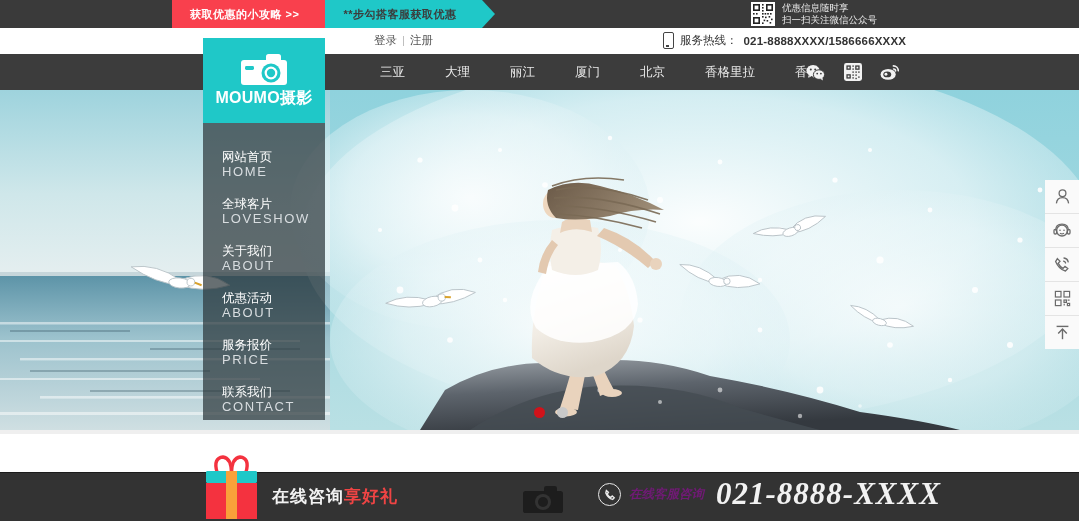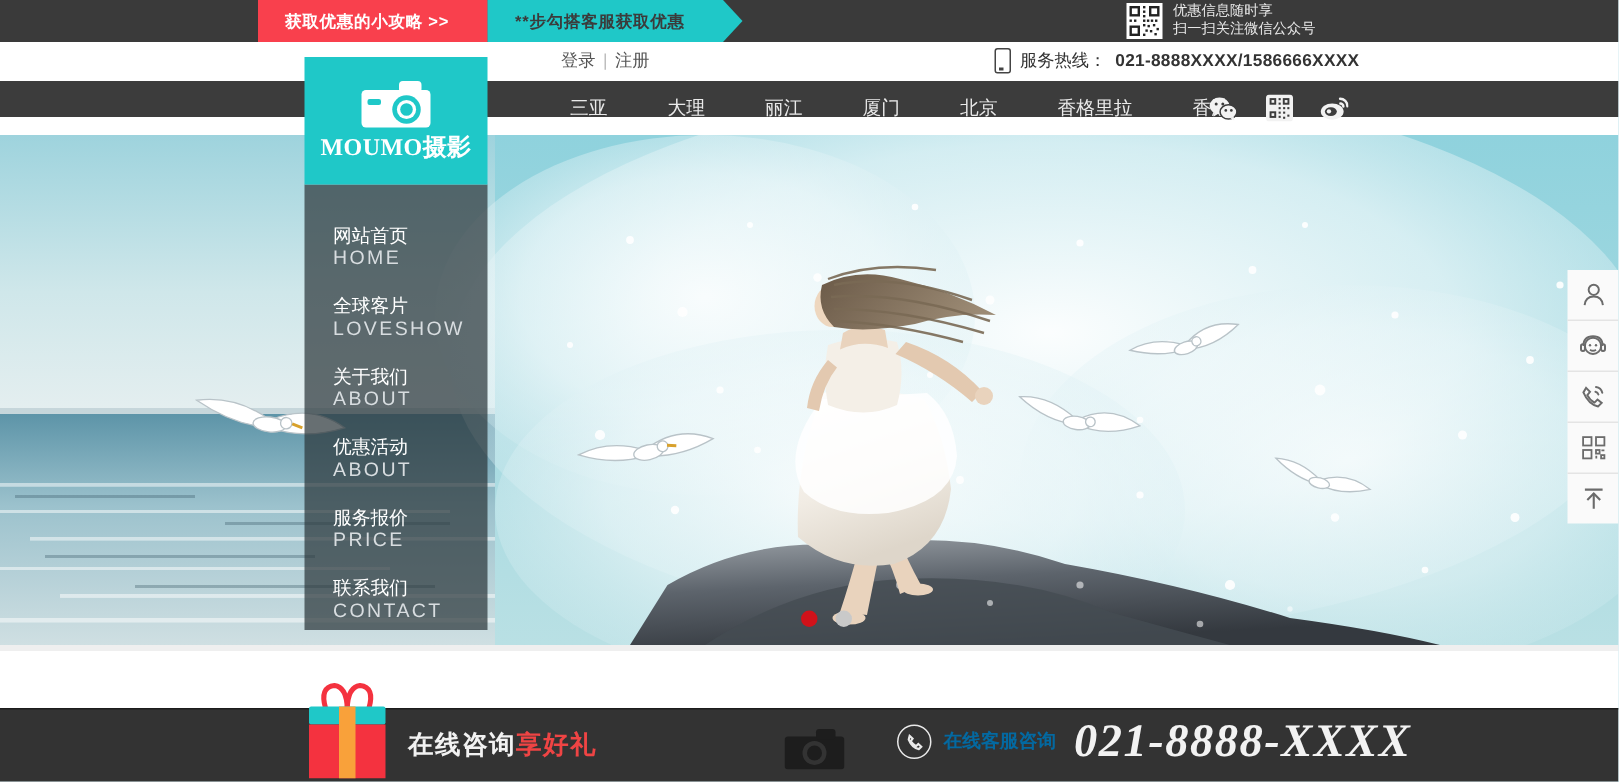--- a/index.html
+++ b/index.html
@@ -43,34 +43,34 @@
   .util-login{position:absolute;left:374px;top:5px;font-size:11.5px;color:#555;white-space:nowrap;}
   .util-login a{color:#555;text-decoration:none;}
   .util-sep{color:#bbb;margin:0 5px;}
   .util-hotline{position:absolute;left:663px;top:4px;display:flex;align-items:center;gap:6px;
     font-size:11.5px;color:#333;white-space:nowrap;}
   .phone-glyph{width:9px;height:15px;border:1.4px solid #444;border-radius:2px;position:relative;}
   .phone-glyph::after{content:"";position:absolute;left:2px;bottom:1.2px;width:3px;height:1.4px;background:#444;}
   .util-hotline .num{font-weight:bold;letter-spacing:.2px;}
 
   
-  .nav-bar{position:absolute;left:0;top:54px;width:1079px;height:24px;background:#3c3c3c;text-decoration:underline;}
+  .nav-bar{position:absolute;left:0;top:54px;width:1079px;height:36px;background:#3c3c3c;text-decoration:underline;}
   .nav-links{position:absolute;left:360px;top:0;height:36px;display:flex;align-items:center;gap:0;}
   .nav-link{color:#eaeaea;font-size:12.5px;padding:0 20px;white-space:nowrap;cursor:pointer;}
   .nav-social{position:absolute;left:806px;top:0;height:36px;display:flex;align-items:center;gap:18px;}
   .soc{width:19px;height:19px;display:flex;align-items:center;justify-content:center;color:#f2f2f2;}
   .soc svg{display:block;}
 
   
   .hero{position:absolute;left:0;top:90px;width:1079px;height:340px;overflow:hidden;background:#bfe3ea;}
   .hero svg{position:absolute;left:0;top:0;}
 
   
   .logo-box{position:absolute;left:203px;top:38px;width:122px;height:85px;background:#1fc8c8;
-    display:flex;flex-direction:column;align-items:center;justify-content:center;gap:2px;z-index:14;font-family:Liberation Serif, serif;}
+    display:flex;flex-direction:column;align-items:center;justify-content:center;gap:2px;z-index:14;}
   .logo-cam{width:48px;height:33px;}
   .logo-text{color:#ffffff;font-size:16px;font-weight:bold;letter-spacing:.3px;white-space:nowrap;}
 
   
   .side-menu{position:absolute;left:203px;top:123px;width:122px;height:297px;
     background:rgba(45,55,60,.72);z-index:13;padding-top:26px;box-sizing:border-box;}
   .side-item{padding:0 12px 0 19px;margin-bottom:17px;cursor:pointer;}
   .side-cn{color:#ffffff;font-size:12.5px;line-height:16px;white-space:nowrap;}
   .side-en{color:#d8dde0;font-size:13px;letter-spacing:1.6px;line-height:14px;white-space:nowrap;}
 
@@ -95,21 +95,21 @@
   .bottom-bar{position:absolute;left:0;top:472px;width:1079px;height:49px;background:#333333;
     border-top:1px solid #1c1c1c;}
   .gift{position:absolute;left:199px;top:452px;width:65px;height:67px;z-index:20;}
   .bottom-slogan{position:absolute;left:272px;top:485px;font-size:17px;font-weight:bold;
     color:#f2f2f2;letter-spacing:1px;white-space:nowrap;}
   .bottom-slogan .hl{color:#ef4444;}
   .bottom-cam{position:absolute;left:523px;top:486px;width:40px;height:27px;color:#1d1d1d;}
   .bottom-phone{position:absolute;left:598px;top:483px;display:flex;align-items:center;gap:8px;}
   .phone-circle{width:21px;height:21px;border-radius:50%;border:1.6px solid #e9e9e9;
     display:flex;align-items:center;justify-content:center;color:#e9e9e9;}
-  .bottom-phone-label{color:#0369a1;font-size:12.5px;font-weight:bold;white-space:nowrap;}
+  .bottom-phone-label{color:#701a75;font-size:12.5px;font-weight:bold;white-space:nowrap;font-style:italic;}
   .bottom-phone-num{position:absolute;left:716px;top:476px;color:#f2f2f2;
     font-family:"Liberation Serif","DejaVu Serif",serif;font-style:italic;font-weight:bold;
     font-size:31px;letter-spacing:1px;white-space:nowrap;}
 </style>
 </head>
 <body>
 
 <div class="page">
 
   <div class="promo-bar">

